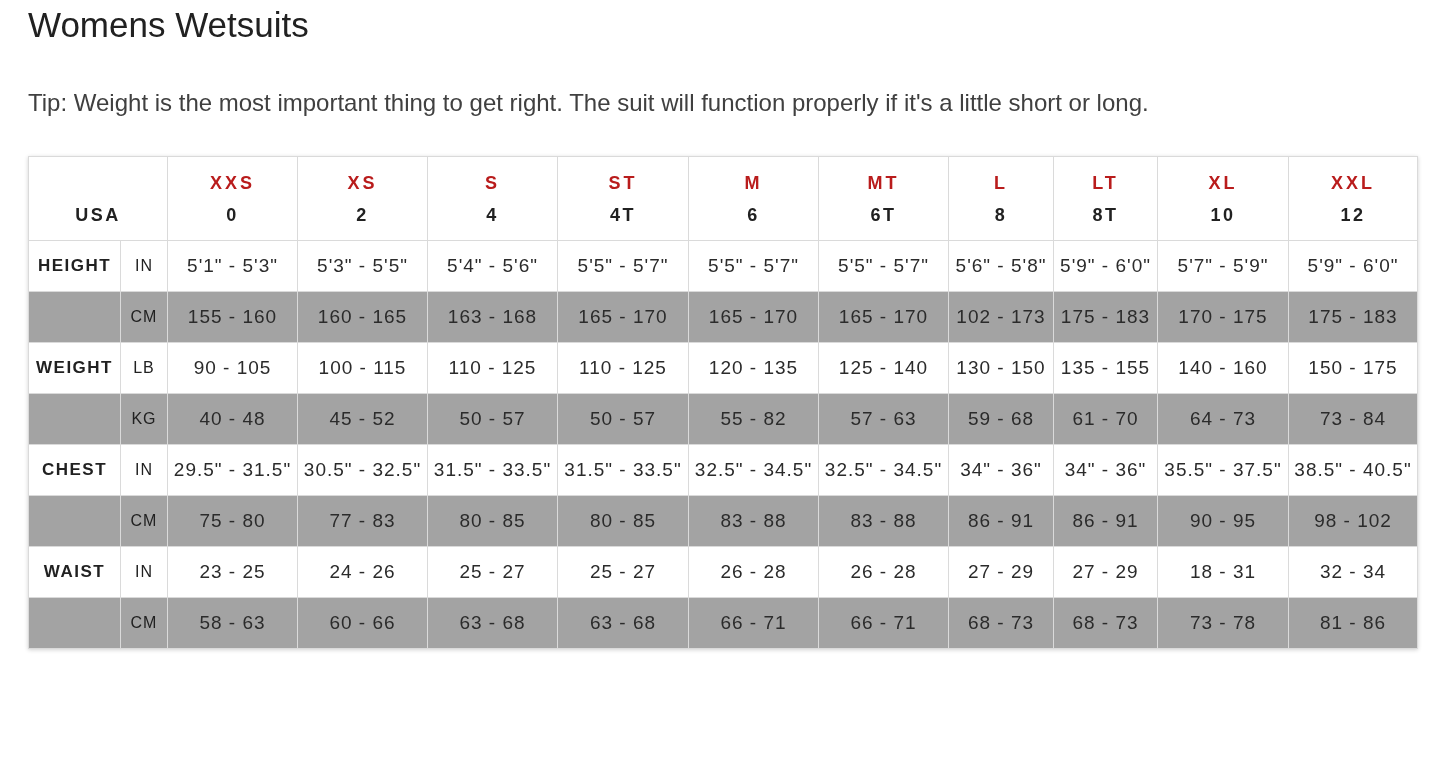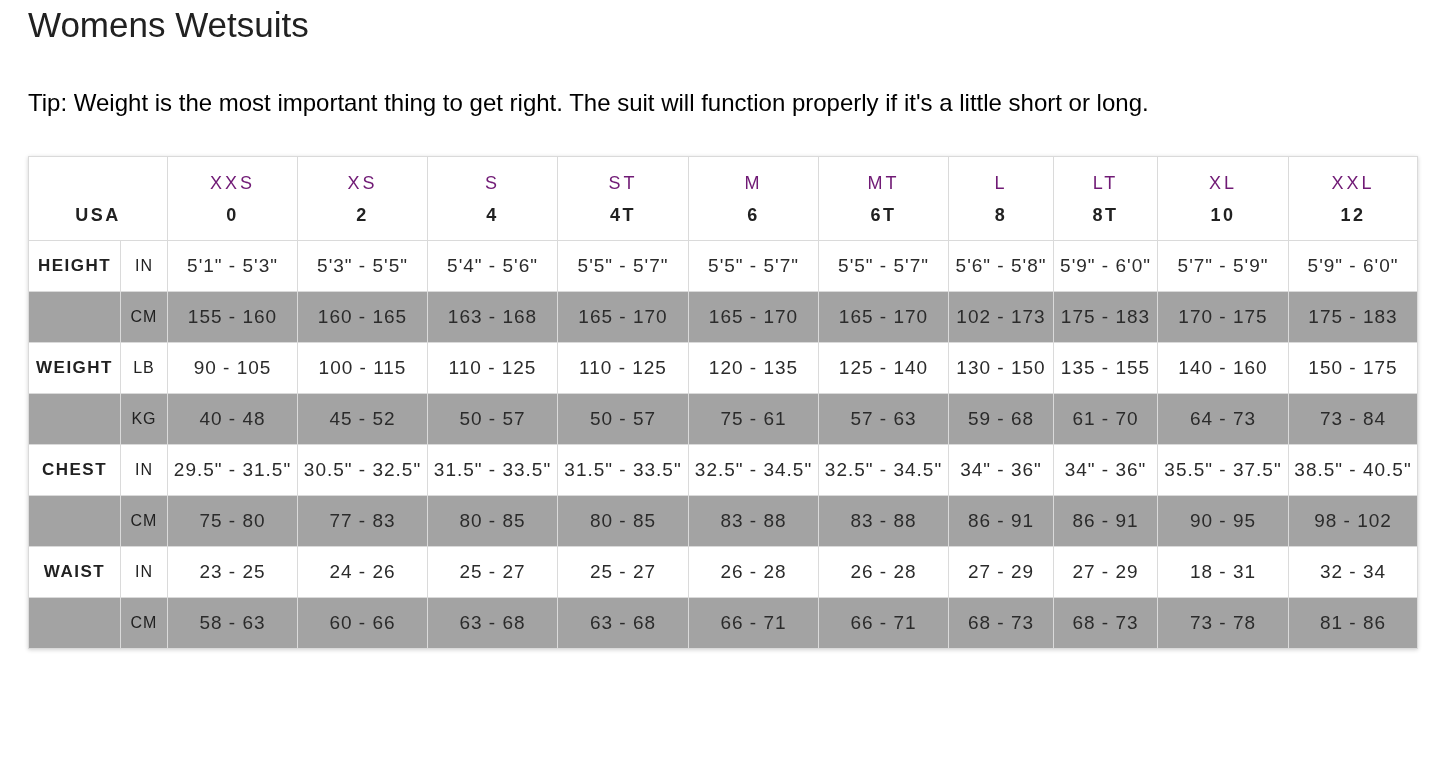--- a/index.html
+++ b/index.html
@@ -24,21 +24,21 @@
     margin-top: 32px;
     font-size: 23px;
     font-weight: 400;
     letter-spacing: 0.5px;
     color: #212121;
   }
   .tip {
     margin-top: 43px;
     font-size: 24px;
     font-weight: 400;
-    color: #000000;
+    color: #404040;
   }
 
   table.size-chart {
     margin-top: 39px;
     border-collapse: collapse;
     table-layout: fixed;
     width: 1389px;
     background: #ffffff;
     box-shadow: 0 1px 4px rgba(0,0,0,0.18);
   }
@@ -47,25 +47,25 @@
     border: 1px solid #dadada;
     text-align: center;
     vertical-align: middle;
     padding: 0;
     overflow: hidden;
     white-space: nowrap;
   }
   thead th { height: 84px; background: #ffffff; }
   .size-name {
     font-size: 18px;
-    font-weight: 400;
+    font-weight: 700;
     letter-spacing: 3px;
     line-height: 18px;
     min-height: 18px;
-    color: #701a75;
+    color: #b91c1c;
   }
   .size-num {
     font-size: 18px;
     font-weight: 700;
     letter-spacing: 2.5px;
     line-height: 18px;
     margin-top: 14px;
     color: #212121;
   }
   tbody tr { height: 51px; }
@@ -200,21 +200,21 @@
           <td class="value-cell">140 - 160</td>
           <td class="value-cell">150 - 175</td>
         </tr>
         <tr class="zebra">
           <td class="row-label"></td>
           <td class="unit-cell">KG</td>
           <td class="value-cell">40 - 48</td>
           <td class="value-cell">45 - 52</td>
           <td class="value-cell">50 - 57</td>
           <td class="value-cell">50 - 57</td>
-          <td class="value-cell">75 - 61</td>
+          <td class="value-cell">55 - 82</td>
           <td class="value-cell">57 - 63</td>
           <td class="value-cell">59 - 68</td>
           <td class="value-cell">61 - 70</td>
           <td class="value-cell">64 - 73</td>
           <td class="value-cell">73 - 84</td>
         </tr>
         <tr>
           <td class="row-label">CHEST</td>
           <td class="unit-cell">IN</td>
           <td class="value-cell">29.5" - 31.5"</td>

